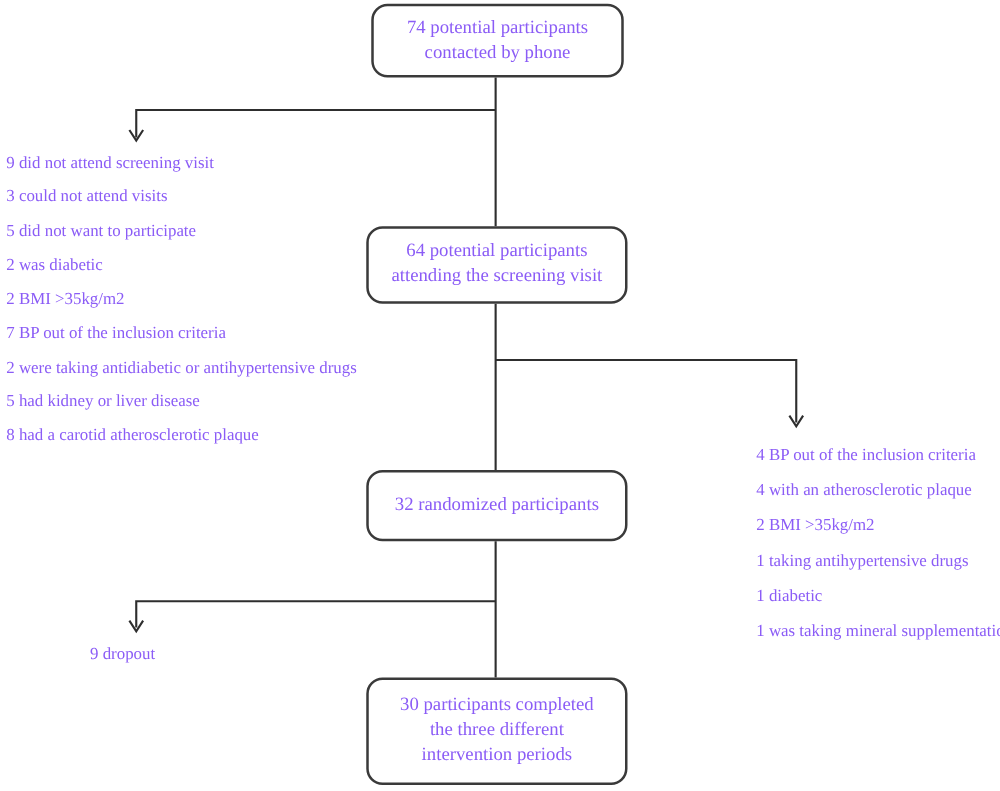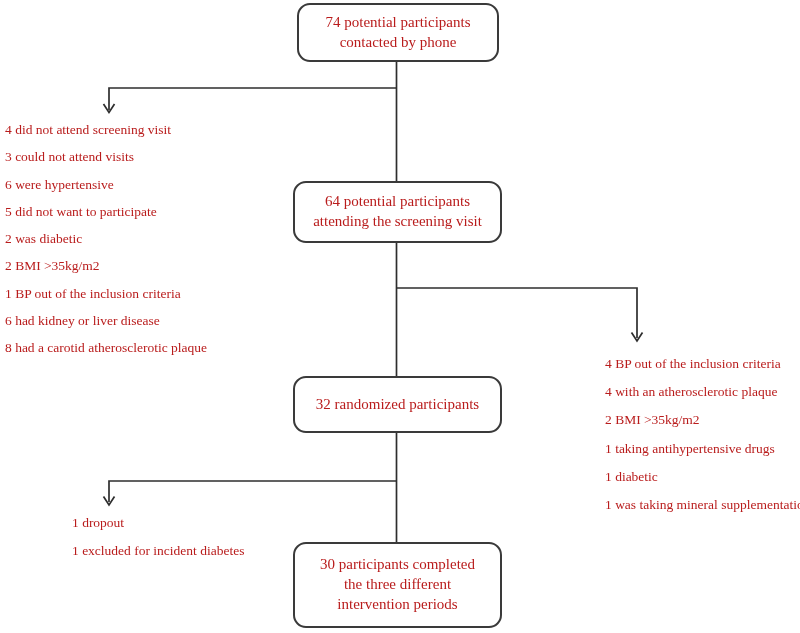--- a/index.html
+++ b/index.html
@@ -2,21 +2,21 @@
 <html><head>
 <meta charset="utf-8">
 <style>
   html, body { margin: 0; padding: 0; background: #ffffff; }
   .canvas {
     position: relative;
     width: 800px;
     height: 633px;
     background: #ffffff;
     font-family: "Liberation Serif", serif;
-    color: #b91c1c;
+    color: #8b5cf6;
     overflow: hidden;
   }
   .connector-layer {
     position: absolute;
     left: 0; top: 0;
     width: 800px; height: 633px;
   }
   .flow-box {
     position: absolute;
     box-sizing: border-box;
@@ -83,38 +83,37 @@
 
   <div class="flow-box" id="box-randomized">
     <span>32 randomized participants</span>
   </div>
 
   <div class="flow-box" id="box-completed">
     <span>30 participants completed the three different intervention periods</span>
   </div>
 
   <ul class="excl-list" id="list-after-phone">
-    <li>4 did not attend screening visit</li>
+    <li>9 did not attend screening visit</li>
     <li>3 could not attend visits</li>
-    <li>6 were hypertensive</li>
     <li>5 did not want to participate</li>
     <li>2 was diabetic</li>
     <li>2 BMI &gt;35kg/m2</li>
-    <li>1 BP out of the inclusion criteria</li>
-    <li>6 had kidney or liver disease</li>
+    <li>7 BP out of the inclusion criteria</li>
+    <li>2 were taking antidiabetic or antihypertensive drugs</li>
+    <li>5 had kidney or liver disease</li>
     <li>8 had a carotid atherosclerotic plaque</li>
   </ul>
 
   <ul class="excl-list" id="list-after-screening">
     <li>4 BP out of the inclusion criteria</li>
     <li>4 with an atherosclerotic plaque</li>
     <li>2 BMI &gt;35kg/m2</li>
     <li>1 taking antihypertensive drugs</li>
     <li>1 diabetic</li>
     <li>1 was taking mineral supplementation</li>
   </ul>
 
   <ul class="excl-list" id="list-after-randomization">
-    <li>1 dropout</li>
-    <li>1 excluded for incident diabetes</li>
+    <li>9 dropout</li>
   </ul>
 
 </div>
 
 </body></html>

